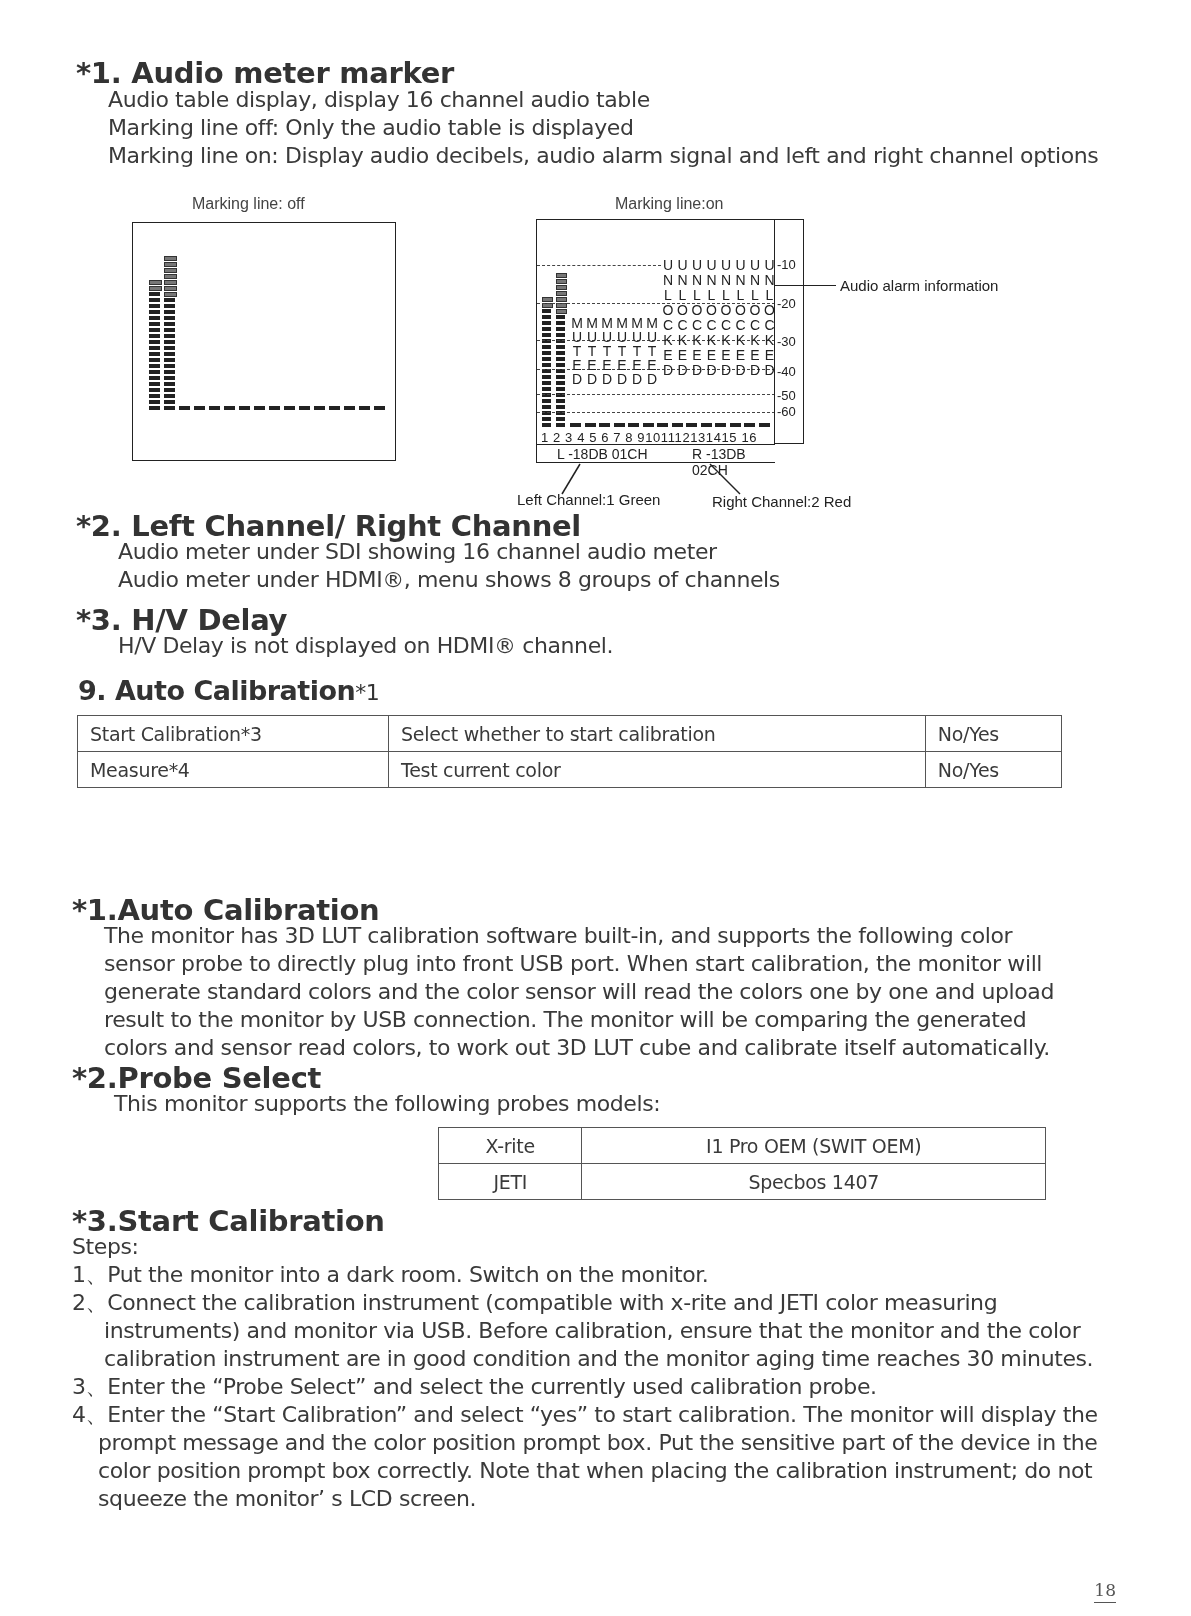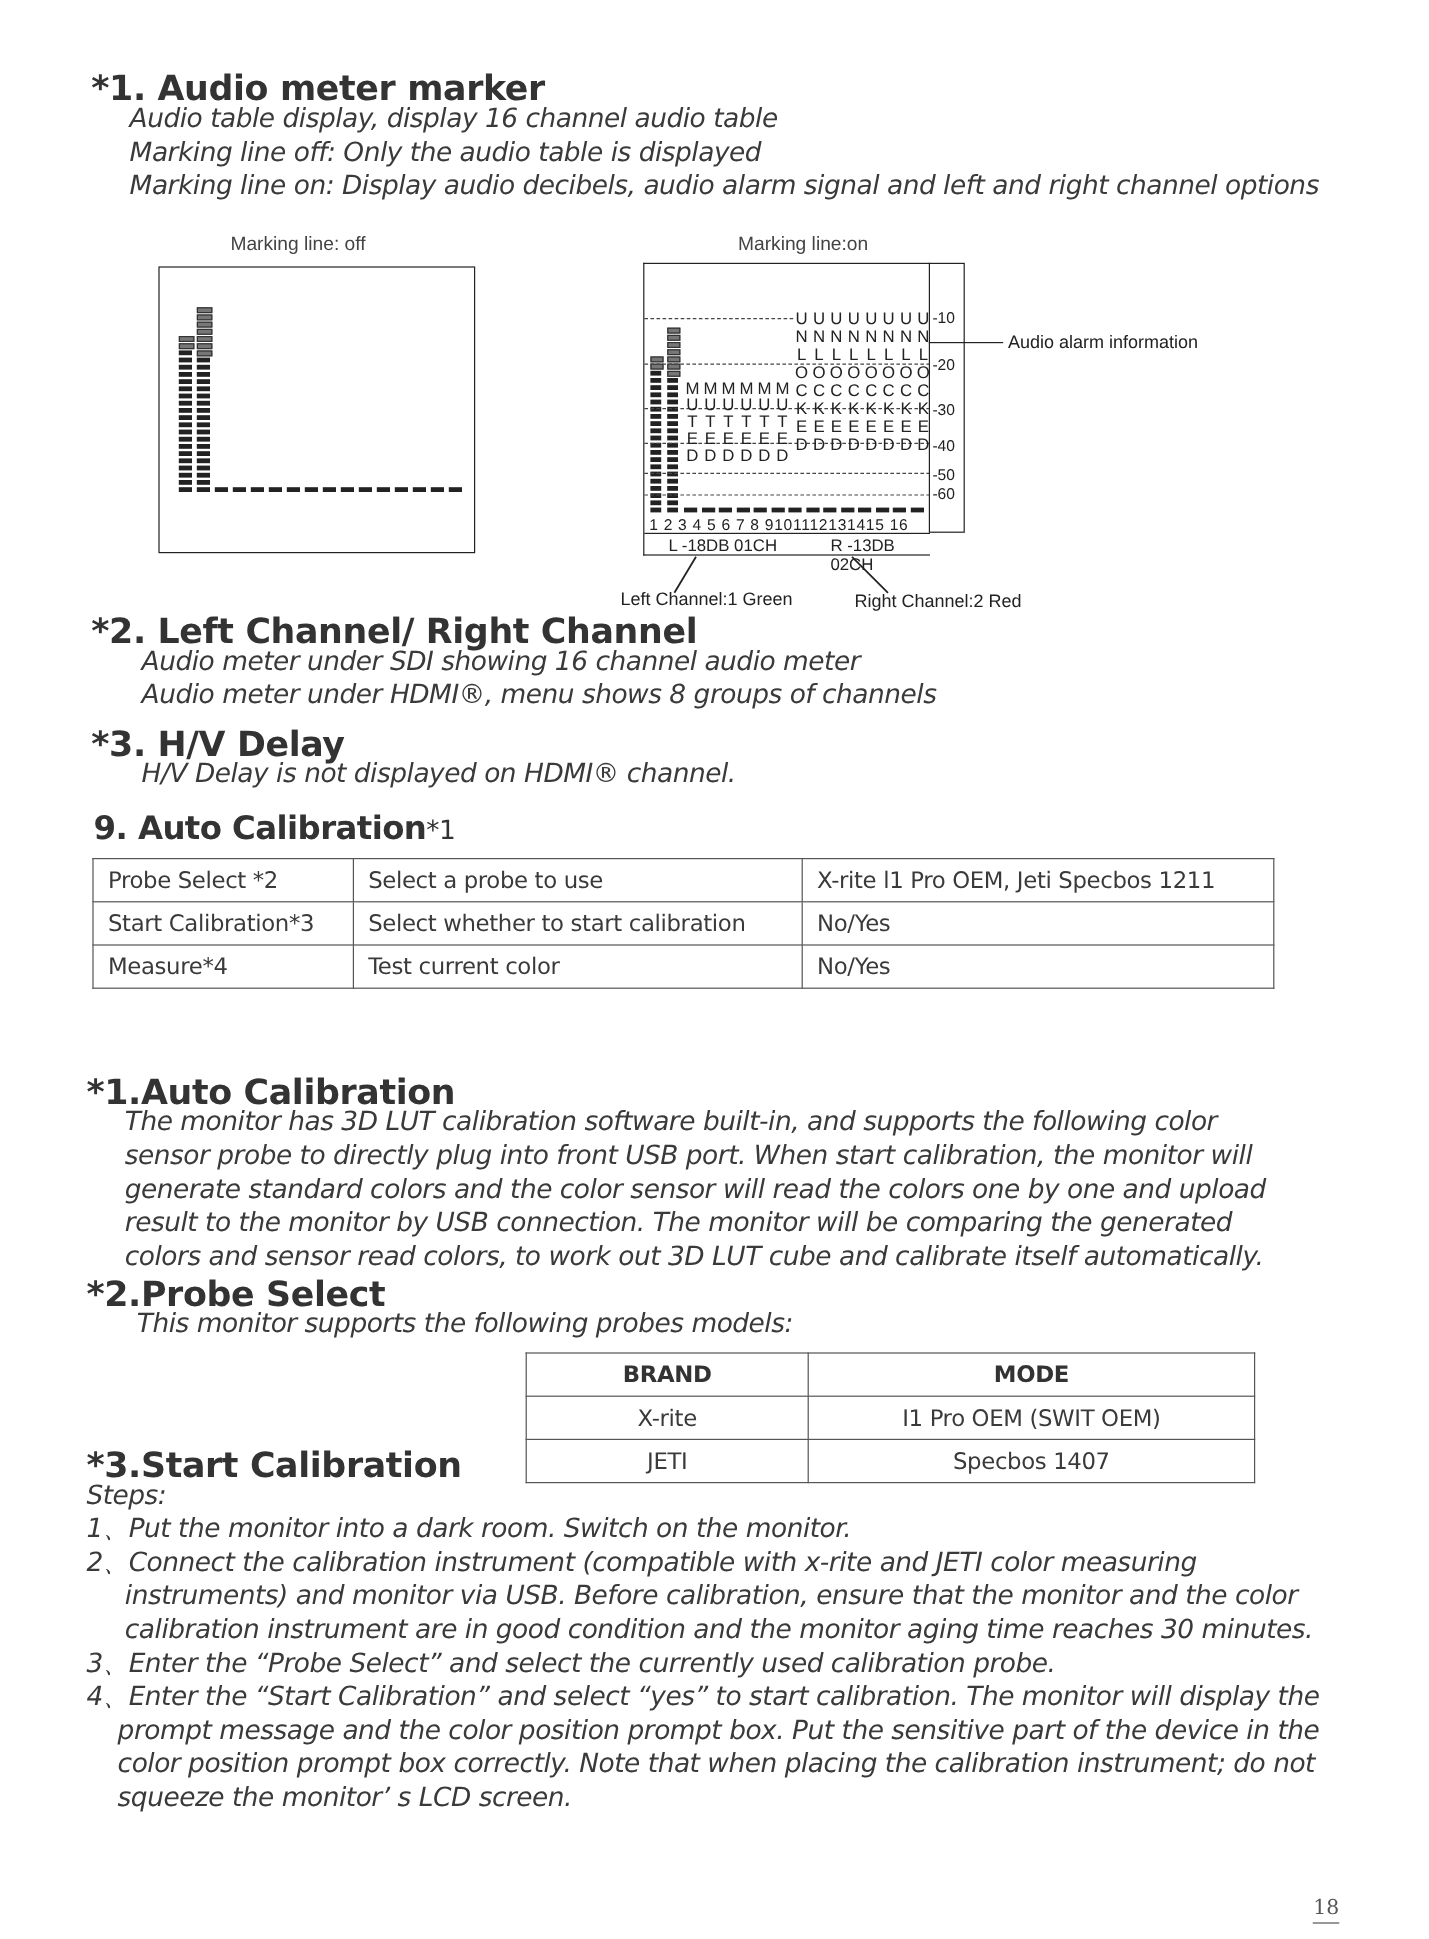--- a/index.html
+++ b/index.html
@@ -1,19 +1,19 @@
 <!DOCTYPE html>
 <html><head>
 <meta charset="utf-8">
 <style>
   html,body{margin:0;padding:0;background:#fff;}
   body{width:1191px;height:1616px;position:relative;overflow:hidden;color:#3a3a3a;font-family:"DejaVu Sans","Liberation Sans",sans-serif;}
   .abs{position:absolute;}
   .h-note{font-weight:bold;font-size:29px;color:#333;letter-spacing:-0.3px;}
-  .p{font-size:22px;color:#3a3a3a;letter-spacing:-0.4px;line-height:28px;white-space:nowrap;font-style:italic;}
+  .p{font-size:22px;color:#3a3a3a;letter-spacing:-0.4px;line-height:28px;white-space:nowrap;}
   .cap{font-size:16px;color:#444;font-family:"Liberation Sans",sans-serif;}
   .label-sm{font-size:14px;color:#222;font-family:"Liberation Sans",sans-serif;}
   .section-title{font-weight:bold;font-size:27px;color:#333;letter-spacing:-0.5px;}
   .section-title .sup{font-weight:normal;font-size:22px;}
   table.t{border-collapse:collapse;position:absolute;font-size:19px;color:#3a3a3a;letter-spacing:-0.3px;}
   table.t td,table.t th{border:1.5px solid #555;padding:0 12px;height:35px;text-align:left;font-weight:normal;}
   table.t th{font-weight:bold;color:#333;}
   table.t2 td,table.t2 th{text-align:center;}
   .box{position:absolute;border:1.5px solid #222;background:#fff;}
   .seg{position:absolute;height:4px;width:11px;background:#222;}
@@ -297,25 +297,20 @@
 
 <div class="abs h-note" style="left:76px;top:603px;">*3.  H/V Delay</div>
 <div class="abs p" style="left:118px;top:632px;">H/V Delay is not displayed on HDMI® channel.</div>
 
 <div class="abs section-title" style="left:78px;top:675px;">
   <span>9. Auto Calibration</span><span class="sup">*1</span>
 </div>
 <table class="t" style="left:77px;top:715px;width:985px;">
   <tbody>
   <tr>
-    <td>Probe Select *2</td>
-    <td>Select a probe to use</td>
-    <td>X-rite l1 Pro OEM, Jeti Specbos 1211</td>
-  </tr>
-  <tr>
     <td>Start Calibration*3</td>
     <td>Select whether to start calibration</td>
     <td>No/Yes</td>
   </tr>
   <tr>
     <td>Measure*4</td>
     <td>Test current color</td>
     <td>No/Yes</td>
   </tr>
 </tbody>
@@ -325,24 +320,20 @@
 <div class="abs p" style="left:104px;top:922px;">The monitor has 3D LUT calibration software built-in, and supports the following color</div>
 <div class="abs p" style="left:104px;top:950px;">sensor probe to directly plug into front USB port. When start calibration, the monitor will</div>
 <div class="abs p" style="left:104px;top:978px;">generate standard colors and the color sensor will read the colors one by one and upload</div>
 <div class="abs p" style="left:104px;top:1006px;">result to the monitor by USB connection. The monitor will be comparing the generated</div>
 <div class="abs p" style="left:104px;top:1034px;">colors and sensor read colors, to work out 3D LUT cube and calibrate itself automatically.</div>
 
 <div class="abs h-note" style="left:72px;top:1061px;">*2.Probe Select</div>
 <div class="abs p" style="left:114px;top:1090px;">This monitor supports the following probes models:</div>
 <table class="t t2" style="left:438px;top:1127px;width:608px;">
   <tbody>
-      <tr>
-    <th style="width:210px;">BRAND</th>
-    <th>MODE</th>
-  </tr>
   <tr>
     <td>X-rite</td>
     <td>I1 Pro OEM (SWIT OEM)</td>
   </tr>
   <tr>
     <td>JETI</td>
     <td>Specbos 1407</td>
   </tr>
 </tbody>
   </table>

